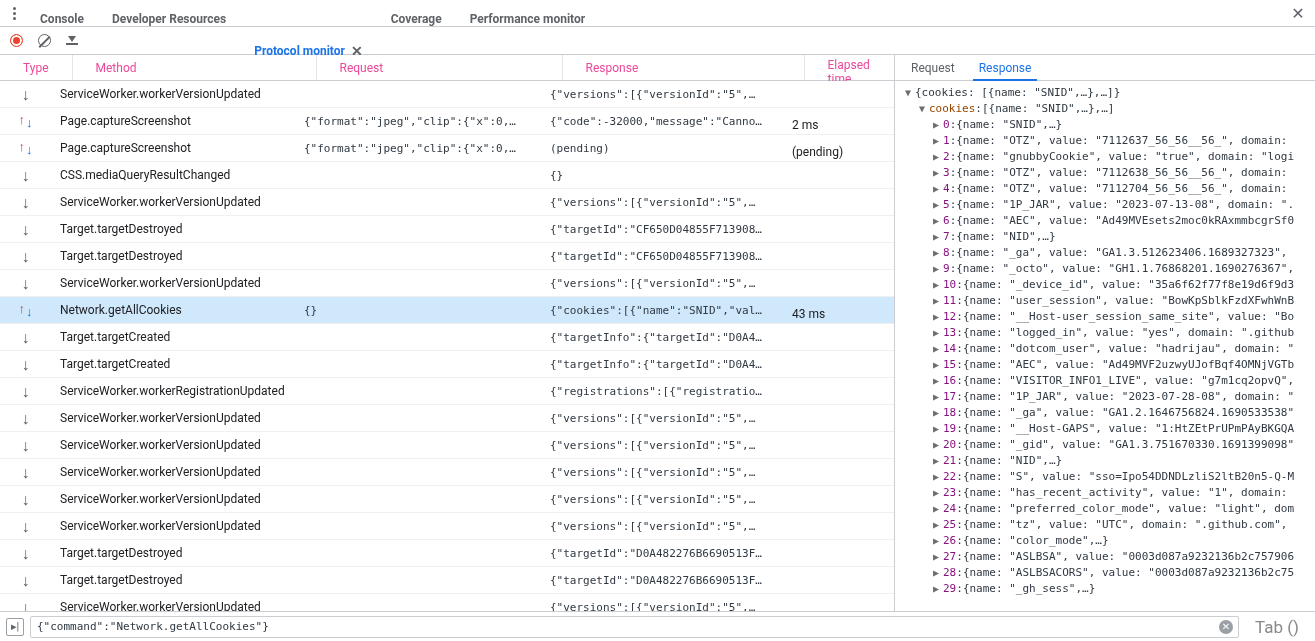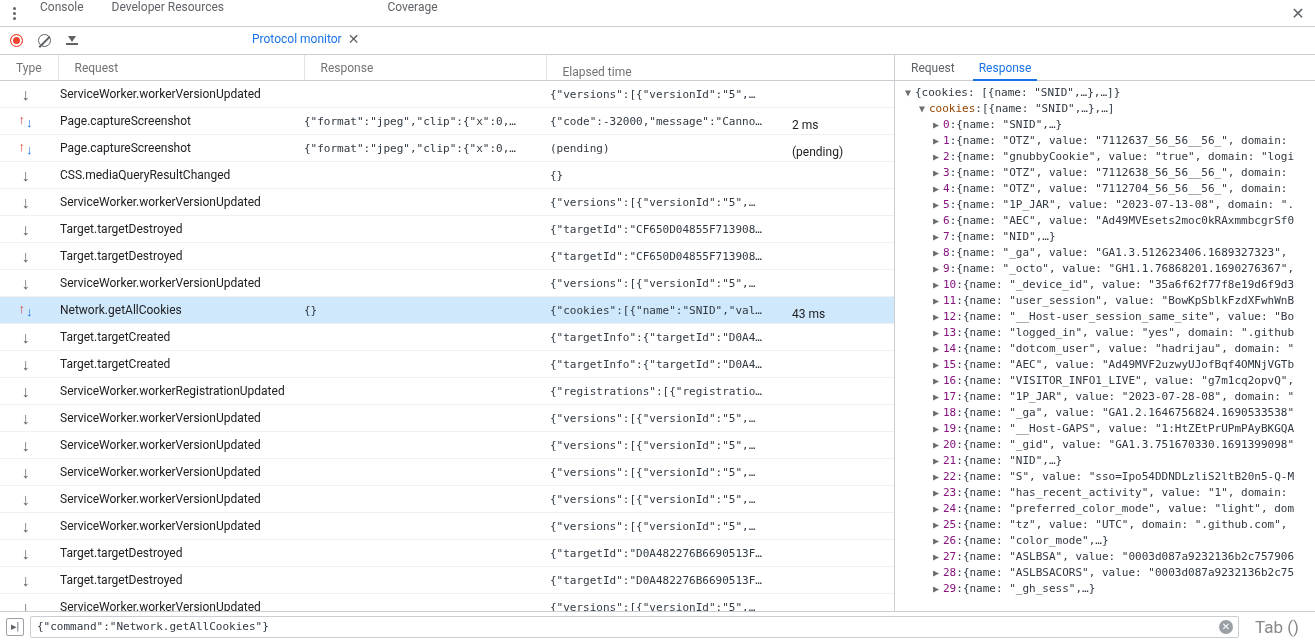--- a/index.html
+++ b/index.html
@@ -39,23 +39,24 @@
   }
   .kebab {
     width:20px; height:26px;
     display:flex; flex-direction:column; align-items:center; justify-content:center;
     gap:2px; cursor:default;
   }
   .kebab span { width:3px; height:3px; background:#5f6368; border-radius:50%; }
   .tab {
     padding: 0 14px;
     height:100%;
-    display:flex; align-items:flex-start; color:#5f6368;
+    display:flex; align-items:flex-end; color:#5f6368;
     position:relative; cursor:default;
     gap:6px;
+    font-weight:bold;
   }
   .tab.active { color: var(--tab-active); margin-top: 32px; }
   .tab.active::after {
     content:''; position:absolute; bottom:-1px; left:6px; right:6px; height:2px;
     background: var(--tab-active);
   }
   .tab .close { font-size:14px; color:#5f6368; line-height:1; }
   .panel-close {
     margin-left:auto; width:26px; text-align:center; color:#5f6368; font-size:16px;
   }
@@ -95,21 +96,21 @@
   }
   .left-pane { flex: 0 0 895px; display:flex; flex-direction:column; border-right:1px solid var(--border); position:relative; }
   .right-pane { flex:1; display:flex; flex-direction:column; min-width:0; }
 
   
   .thead {
     display:flex; height:26px; align-items:center;
     border-bottom:1px solid var(--border);
     background:#fff;
   }
-  .th { padding:0 16px; border-right:1px solid var(--light-border); color:#737373; display:flex; align-items:center; height:100%; }
+  .th { padding:0 23px; border-right:1px solid var(--light-border); color:#ec4899; display:flex; align-items:center; height:100%; }
   .col-type   { flex: 0 0 52px; }
   .col-method { flex: 0 0 244px; }
   .col-req    { flex: 0 0 246px; }
   .col-resp   { flex: 0 0 242px; }
   .col-time   { flex: 1 0 80px; border-right:none;margin-top:8px; }
 
   .tbody {
     flex:1; overflow-y:scroll; overflow-x:hidden;
   }
   .trow {
@@ -198,20 +199,23 @@
       </div>
       <div class="tab">
         <span>Developer Resources</span>
       </div>
       <div class="tab active">
         <span>Protocol monitor</span>
         <span class="close">✕</span>
       </div>
       <div class="tab">
         <span>Coverage</span>
+      </div>
+      <div class="tab">
+        <span>Performance monitor</span>
       </div>
     </div>
   <div class="panel-close">✕</div>
 </div>
 
 <div class="toolbar">
   <div class="icon-btn">
       <div class="record-circle"></div>
     </div>
   <div class="icon-btn">
@@ -223,20 +227,21 @@
         <div class="bar"></div>
       </div>
   </div>
 </div>
 
 <div class="main">
 
   <div class="left-pane">
     <div class="thead">
       <div class="th col-type">Type</div>
+      <div class="th col-method">Method</div>
       <div class="th col-req">Request</div>
       <div class="th col-resp">Response</div>
       <div class="th col-time">Elapsed time</div>
     </div>
     <div class="tbody" id="event-rows">
         <div class="trow">
           <div class="td col-type">
             <span class="arrow-down">↓</span>
           </div>
           <div class="td col-method">ServiceWorker.workerVersionUpdated</div>

